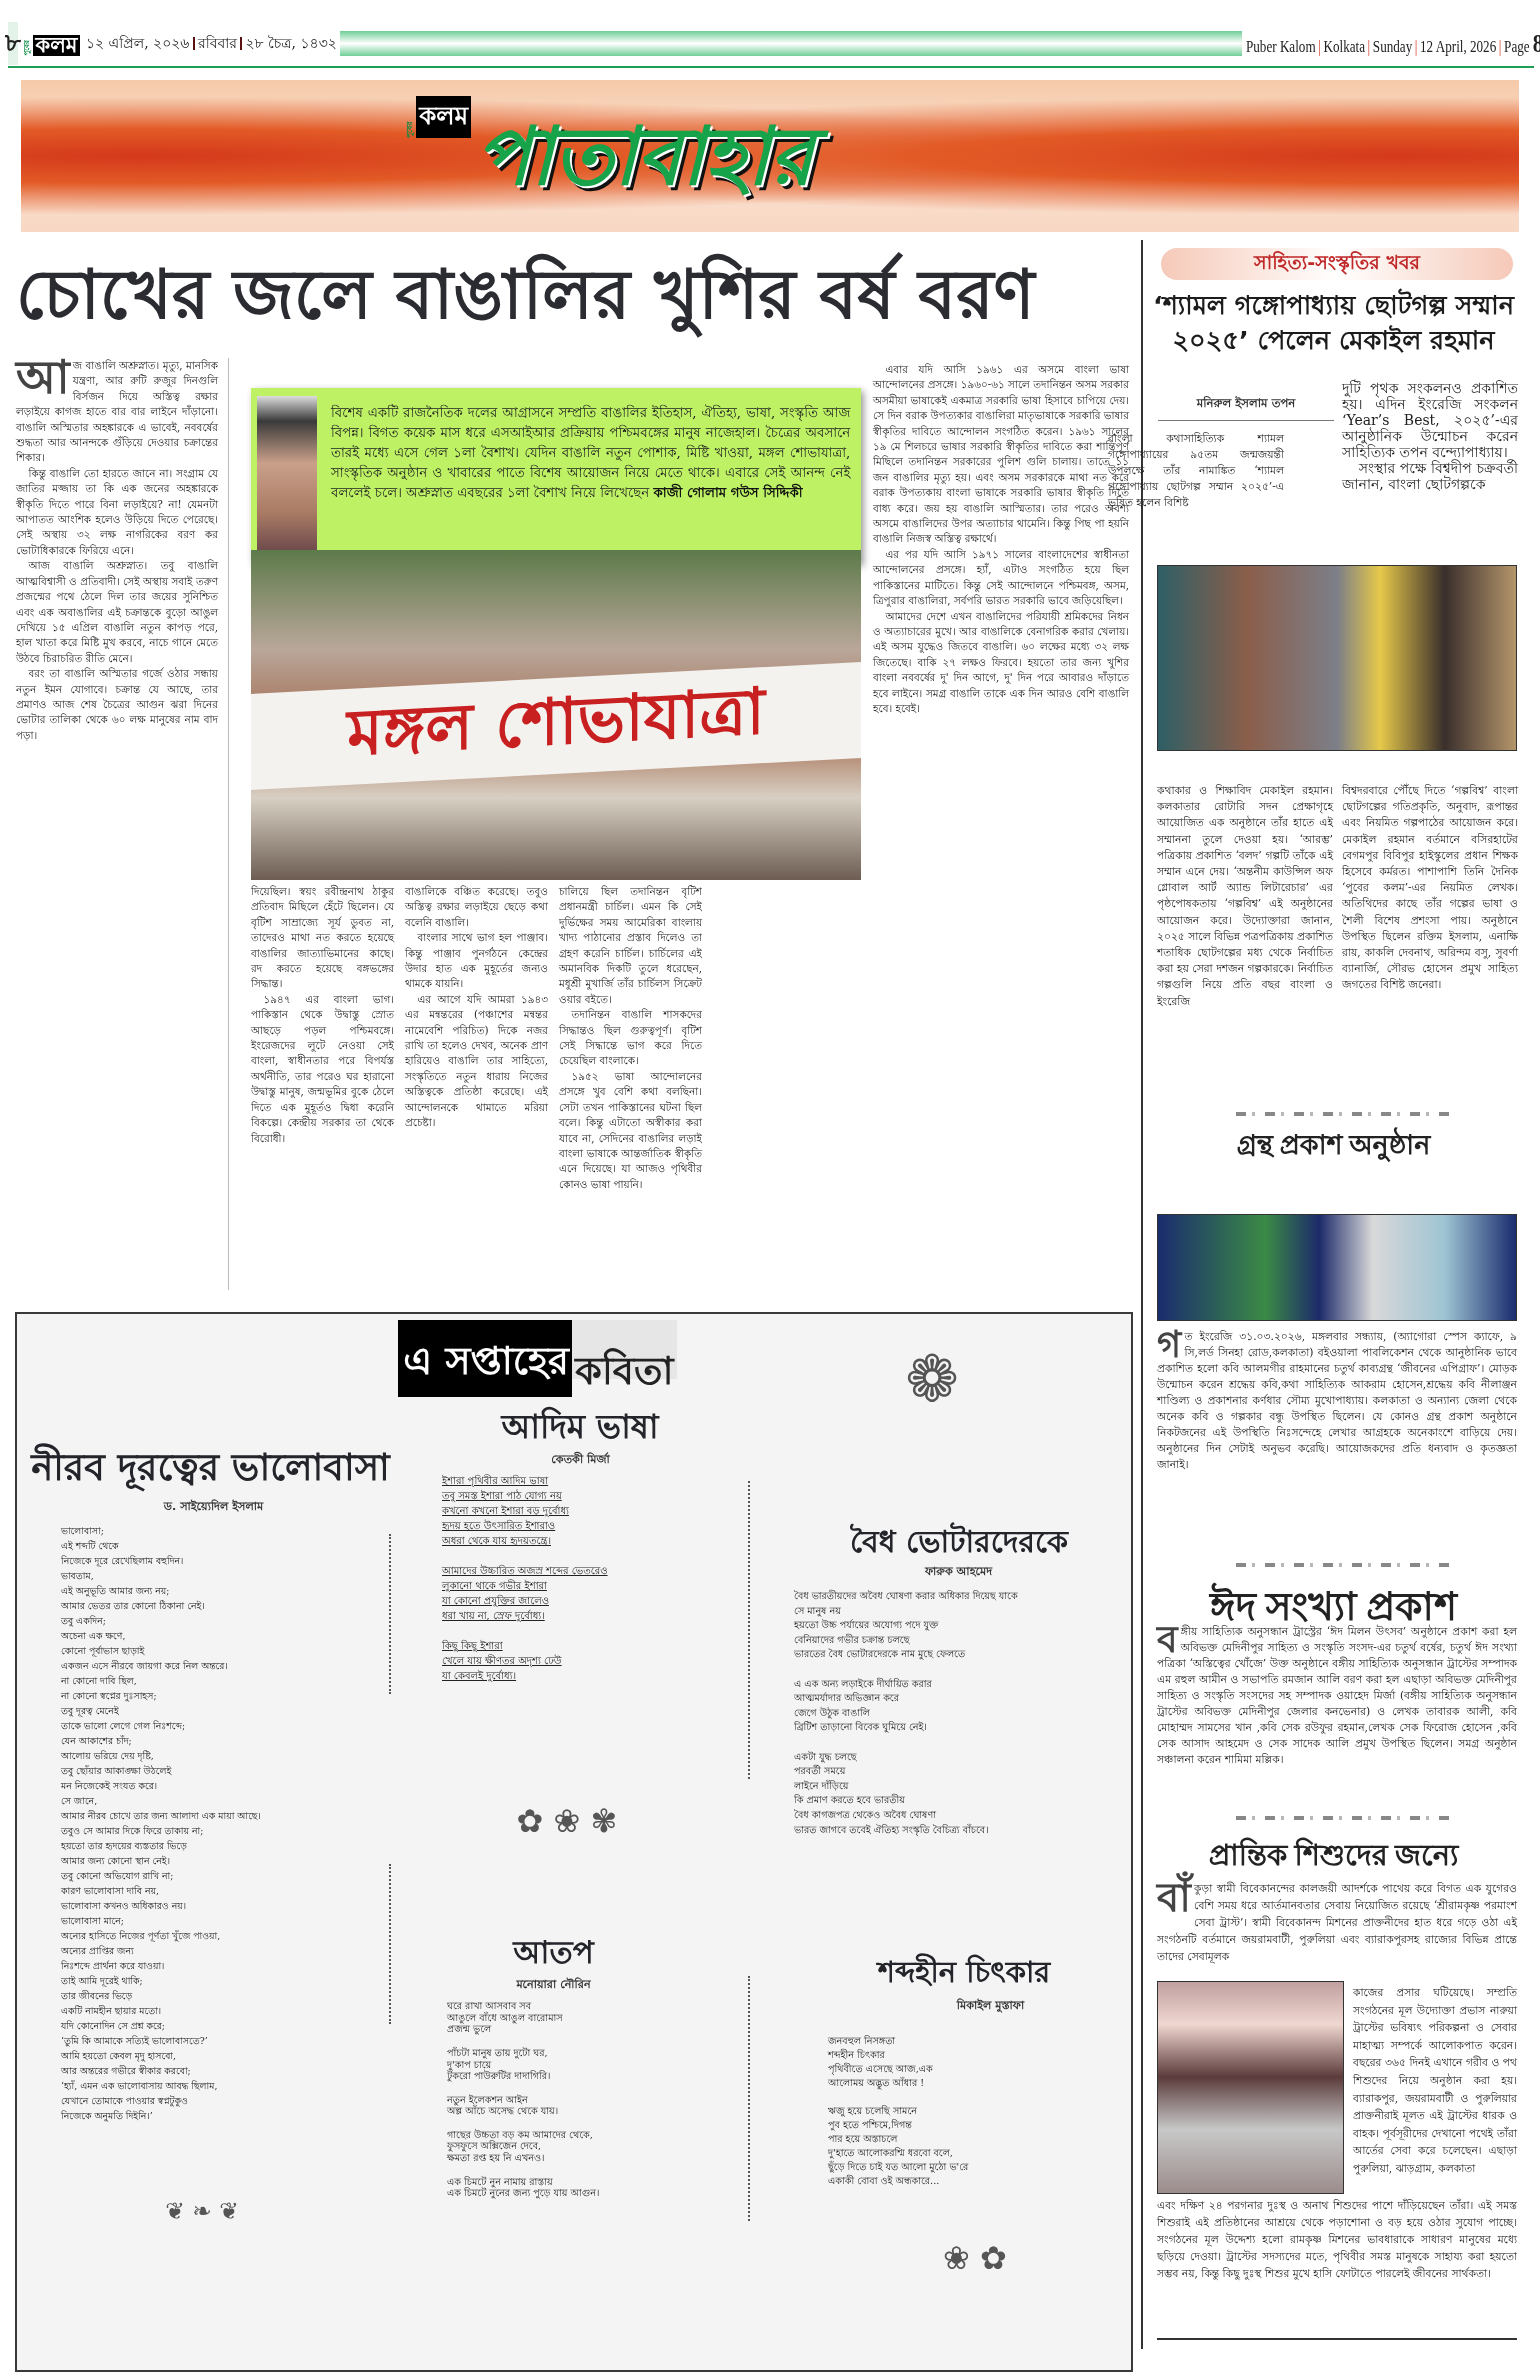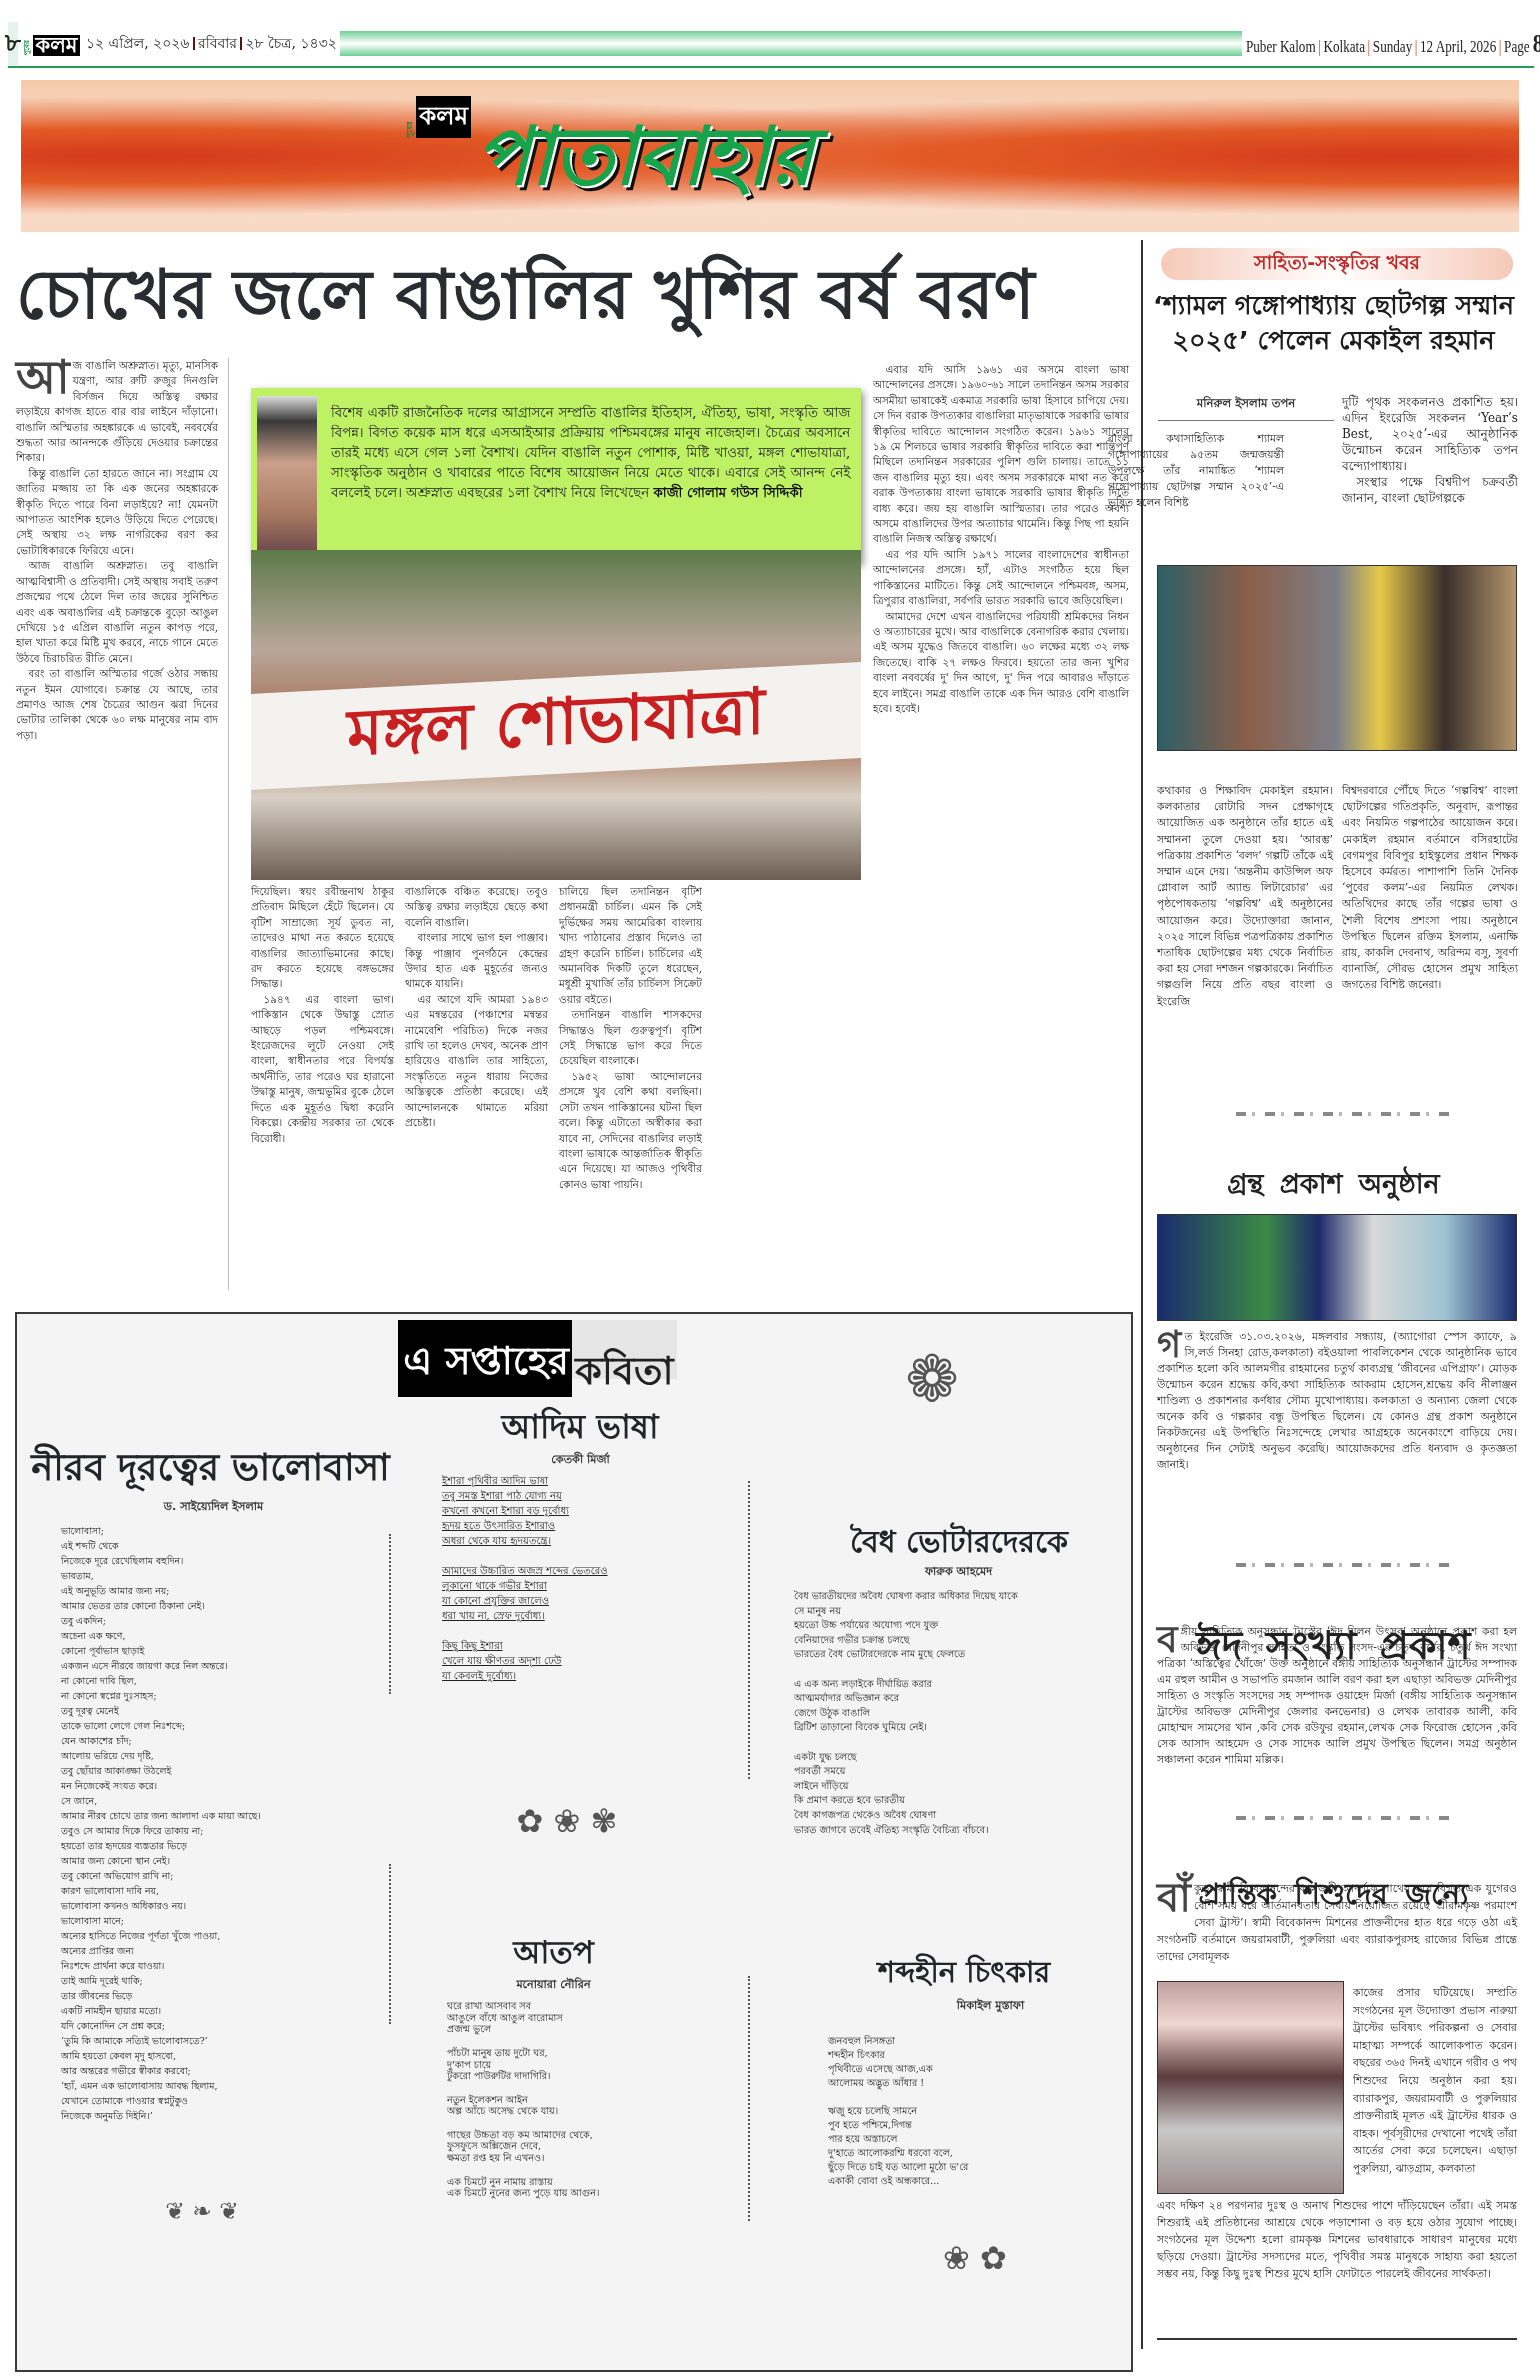--- a/index.html
+++ b/index.html
@@ -50,21 +50,21 @@
 
   .rule-v { position: absolute; background: #333; width: 1.6px; }
 
   
   .rc-tag { position: absolute; left: 1161px; top: 248px; width: 352px; height: 32px; border-radius: 16px; background: linear-gradient(to right, #f6c9b8, #fff 50%, #f6c9b8); display: flex; align-items: center; justify-content: center; font-family: "DejaVu Sans", sans-serif; font-weight: bold; font-size: 19px; color: #c0292a; }
   .rc-headline { position: absolute; left: 1150px; top: 288px; width: 367px; text-align: center; font-family: "DejaVu Sans", sans-serif; font-weight: bold; font-size: 25.6px; line-height: 35px; color: #1c1c1c; }
   .rc-byline { position: absolute; left: 1158px; top: 394px; width: 176px; font-family: "DejaVu Sans", sans-serif; font-size: 11.7px; font-weight: bold; color: #333; text-align: center; padding-bottom: 6.4px; border-bottom: 1.1px solid #777; }
   .rc-photo1 { position: absolute; left: 1157px; top: 565px; width: 360px; height: 186px; background: linear-gradient(to right, #2e5f66 0%, #8b5e4a 25%, #7c7f88 50%, #e6c84a 62%, #3a2f2c 80%, #b4956b 100%); border: 0.5px solid #333; }
   .rc-photo2 { position: absolute; left: 1157px; top: 1214px; width: 360px; height: 107px; background: linear-gradient(to right, #1a2c6e 0%, #3b8a46 30%, #1c2a6a 45%, #d9d9d9 60%, #9ec4d3 80%, #1a2c6e 100%); border: 0.5px solid #333; }
   .rc-photo3 { position: absolute; left: 1157px; top: 1981px; width: 187px; height: 213px; background: linear-gradient(to bottom, #c0a0a0 0%, #f0d7d0 20%, #5b3b3b 45%, #c8c8c8 70%, #9c8c8c 100%); border: 0.5px solid #333; }
-  .section-head { position: absolute; font-family: Liberation Mono, monospace; font-weight: bold; color: #222; text-align: center; margin-top: 39px; }
+  .section-head { position: absolute; font-family: Liberation Serif, serif; font-weight: bold; color: #222; text-align: center; }
   .leaf-divider { position: absolute; height: 4.3px; background: repeating-linear-gradient(to right, #555 0 9.6px, transparent 9.6px 16px, #999 16px 19px, transparent 19px 29px); opacity: 0.7; }
 
   
   .poem-box { position: absolute; left: 15px; top: 1312px; width: 1118px; height: 1060px; background: #f4f4f4; border: 2.7px solid #3a3a3a; }
   .poem-tag { position: absolute; left: 398px; top: 1320px; display: flex; height: 77px; }
   .poem-tag .dark { background: #000000; color: #fff; font-family: "DejaVu Sans", sans-serif; font-weight: bold; font-size: 38px; padding: 10.7px 3.2px 0 5.3px; }
   .poem-tag .light { background: #e6e6e6; color: #222; font-family: "DejaVu Sans", sans-serif; font-weight: bold; font-size: 38px; padding: 21px 3.2px 0 3.2px; height: 59px; }
   .poem-title { position: absolute; font-family: "DejaVu Sans", sans-serif; font-weight: bold; color: #23252b; text-align: center; }
   .poem-author { position: absolute; font-family: "DejaVu Sans", sans-serif; font-weight: bold; font-size: 11.2px; color: #333; text-align: center; }
   .poem-lines { position: absolute; font-size: 10px; line-height: 15px; color: #222; white-space: pre; }
@@ -145,21 +145,21 @@
   <p>এর পর যদি আসি ১৯৭১ সালের বাংলাদেশের স্বাধীনতা আন্দোলনের প্রসঙ্গে। হ্যাঁ, এটাও সংগঠিত হয়ে ছিল পাকিস্তানের মাটিতে। কিন্তু সেই আন্দোলনে পশ্চিমবঙ্গ, অসম, ত্রিপুরার বাঙালিরা, সর্বপরি ভারত সরকারি ভাবে জড়িয়েছিল।</p>
   <p>আমাদের দেশে এখন বাঙালিদের পরিযায়ী শ্রমিকদের নিধন ও অত্যাচারের মুখে। আর বাঙালিকে বেনাগরিক করার খেলায়। এই অসম যুদ্ধেও জিতবে বাঙালি। ৬০ লক্ষের মধ্যে ৩২ লক্ষ জিতেছে। বাকি ২৭ লক্ষও ফিরবে। হয়তো তার জন্য খুশির বাংলা নববর্ষের দু' দিন আগে, দু' দিন পরে আবারও দাঁড়াতে হবে লাইনে। সমগ্র বাঙালি তাকে এক দিন আরও বেশি বাঙালি হবে। হবেই।</p>
 </div>
 
 <div class="rule-v" style="left:1141px; top:240px; height:2109px;"></div>
 
 <div class="rc-tag">সাহিত্য-সংস্কৃতির খবর</div>
 <div class="rc-headline">‘শ্যামল গঙ্গোপাধ্যায় ছোটগল্প সম্মান ২০২৫’ পেলেন মেকাইল রহমান</div>
 <div class="rc-byline">মনিরুল ইসলাম তপন</div>
 <div class="col" style="left:1108px; top:431px; width:176px; font-size:10.7px; line-height:16px;">বাংলা কথাসাহিত্যিক শ্যামল গঙ্গোপাধ্যায়ের ৯৫তম জন্মজয়ন্তী উপলক্ষে তাঁর নামাঙ্কিত ‘শ্যামল গঙ্গোপাধ্যায় ছোটগল্প সম্মান ২০২৫’-এ ভূষিত হলেন বিশিষ্ট</div>
-<div class="col" style="left:1342px; top:394px; width:176px; font-size:12px; line-height:16px;">
+<div class="col" style="left:1342px; top:380px; width:176px; font-size:14px; line-height:16px;">
   <span>দুটি পৃথক সংকলনও প্রকাশিত হয়। এদিন ইংরেজি সংকলন ‘Year’s Best, ২০২৫’-এর আনুষ্ঠানিক উন্মোচন করেন সাহিত্যিক তপন বন্দ্যোপাধ্যায়।</span>
   <p>সংস্থার পক্ষে বিশ্বদীপ চক্রবর্তী জানান, বাংলা ছোটগল্পকে</p>
 </div>
 <div class="rc-photo1"></div>
 <div class="col" style="left:1157px; top:783px; width:176px; font-size:10.7px; line-height:16.2px;">কথাকার ও শিক্ষাবিদ মেকাইল রহমান। কলকাতার রোটারি সদন প্রেক্ষাগৃহে আয়োজিত এক অনুষ্ঠানে তাঁর হাতে এই সম্মাননা তুলে দেওয়া হয়। ‘আরম্ভ’ পত্রিকায় প্রকাশিত ‘বলদ’ গল্পটি তাঁকে এই সম্মান এনে দেয়। ‘অন্তনীম কাউন্সিল অফ গ্লোবাল আর্ট অ্যান্ড লিটারেচার’ এর পৃষ্ঠপোষকতায় ‘গল্পবিশ্ব’ এই অনুষ্ঠানের আয়োজন করে। উদ্যোক্তারা জানান, ২০২৫ সালে বিভিন্ন পত্রপত্রিকায় প্রকাশিত শতাধিক ছোটগল্পের মধ্য থেকে নির্বাচিত করা হয় সেরা দশজন গল্পকারকে। নির্বাচিত গল্পগুলি নিয়ে প্রতি বছর বাংলা ও ইংরেজি</div>
 <div class="col" style="left:1342px; top:783px; width:176px; font-size:10.7px; line-height:16.2px;">বিশ্বদরবারে পৌঁছে দিতে ‘গল্পবিশ্ব’ বাংলা ছোটগল্পের গতিপ্রকৃতি, অনুবাদ, রূপান্তর এবং নিয়মিত গল্পপাঠের আয়োজন করে। মেকাইল রহমান বর্তমানে বসিরহাটের বেগমপুর বিবিপুর হাইস্কুলের প্রধান শিক্ষক হিসেবে কর্মরত। পাশাপাশি তিনি দৈনিক ‘পুবের কলম’-এর নিয়মিত লেখক। অতিথিদের কাছে তাঁর গল্পের ভাষা ও শৈলী বিশেষ প্রশংসা পায়। অনুষ্ঠানে উপস্থিত ছিলেন রক্তিম ইসলাম, এনাক্ষি রায়, কাকলি দেবনাথ, অরিন্দম বসু, সুবর্ণা ব্যানার্জি, সৌরভ হোসেন প্রমুখ সাহিত্য জগতের বিশিষ্ট জনেরা।</div>
 <div class="leaf-divider" style="left:1236px; top:1112px; width:213px;"></div>
 
 <div class="section-head" style="left:1150px; top:1124px; width:367px; font-size:27px;">গ্রন্থ প্রকাশ অনুষ্ঠান</div>
 <div class="rc-photo2"></div>

